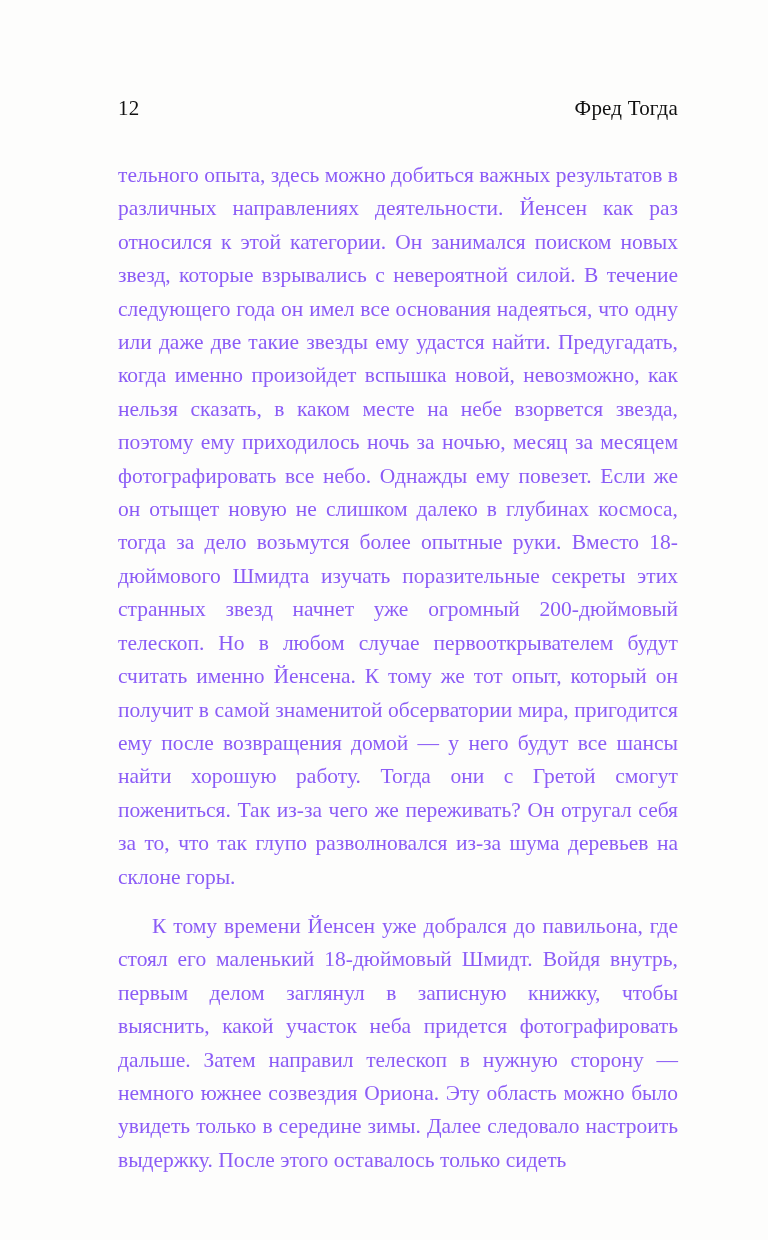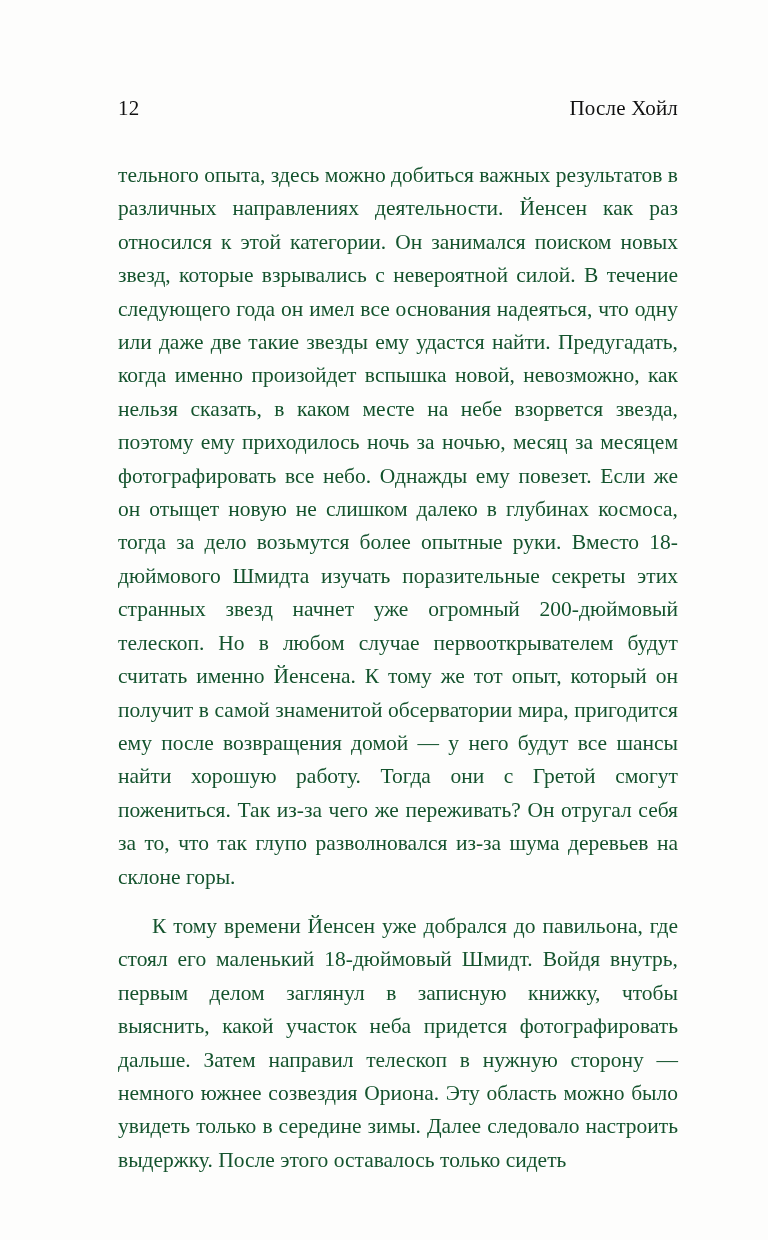--- a/index.html
+++ b/index.html
@@ -43,42 +43,42 @@
   }
   .running-head .author {
     font-size: 21px;
   }
   .body-text {
     font-family: "Liberation Serif", serif;
     font-size: 21.5px;
     line-height: 33.4px;
     text-align: justify;
     text-justify: inter-word;
-    color: #14532d;
+    color: #8b5cf6;
     hyphens: manual;
   }
   .body-text p {
     margin: 0;
   }
   .body-text p.indent {
     text-indent: 34px;
   }
   .body-text p + p {
     margin-top: 16px;
   }
 </style>
 </head>
 <body>
 
 <div class="page">
   <div class="page-inner">
 
     <div class="running-head">
       <span class="folio">12</span>
-      <span class="author">После Хойл</span>
+      <span class="author">Фред Тогда</span>
     </div>
 
     <div class="body-text">
       <p>тельного опыта, здесь можно добиться важных результатов в различных направлениях деятельности. Йенсен как раз относился к этой категории. Он занимался поиском новых звезд, которые взрывались с невероятной силой. В течение следующего года он имел все основания надеяться, что одну или даже две такие звезды ему удастся найти. Предугадать, когда именно произойдет вспышка новой, невозможно, как нельзя сказать, в каком месте на небе взорвется звезда, поэтому ему приходилось ночь за ночью, месяц за месяцем фотографировать все небо. Однажды ему повезет. Если же он отыщет новую не слишком далеко в глубинах космоса, тогда за дело возьмутся более опытные руки. Вместо 18-дюймового Шмидта изучать поразительные секреты этих странных звезд начнет уже огромный 200-дюймовый телескоп. Но в любом случае первооткрывателем будут считать именно Йенсена. К тому же тот опыт, который он получит в самой знаменитой обсерватории мира, пригодится ему после возвращения домой — у него будут все шансы найти хорошую работу. Тогда они с Гретой смогут пожениться. Так из-за чего же переживать? Он отругал себя за то, что так глупо разволновался из-за шума деревьев на склоне горы.</p>
       <p class="indent">К тому времени Йенсен уже добрался до павильона, где стоял его маленький 18-дюймовый Шмидт. Войдя внутрь, первым делом заглянул в записную книжку, чтобы выяснить, какой участок неба придется фотографировать дальше. Затем направил телескоп в нужную сторону — немного южнее созвездия Ориона. Эту область можно было увидеть только в середине зимы. Далее следовало настроить выдержку. После этого оставалось только сидеть</p>
     </div>
 
   </div>
 </div>
 

